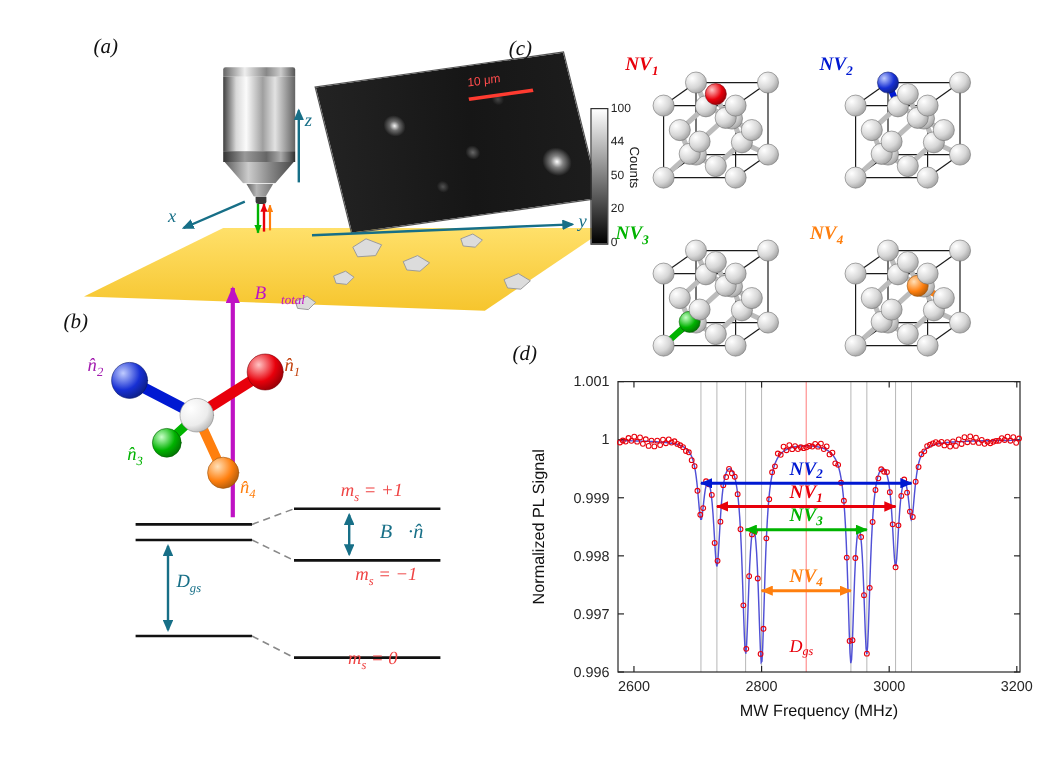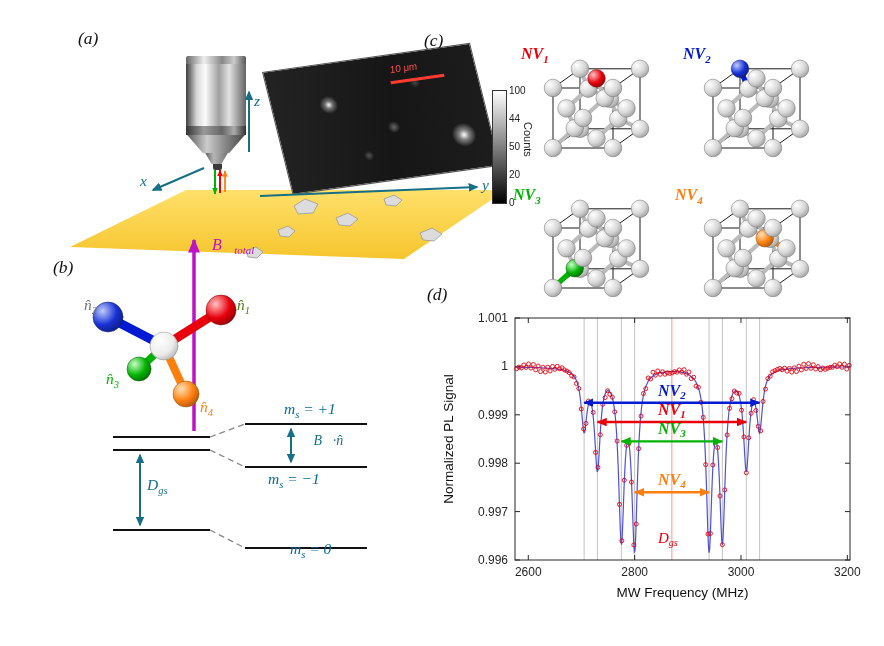--- a/index.html
+++ b/index.html
@@ -1,21 +1,21 @@
 <!DOCTYPE html>
 <html><head>
 <meta charset="utf-8">
 <style>
   html,body{margin:0;padding:0;background:#fff;}
   #stage{position:relative;width:884px;height:646px;background:#ffffff;
          font-family:"Liberation Sans",sans-serif;overflow:hidden;}
   #stage > *{position:absolute;}
   svg{overflow:visible;}
   .plabel{font-family:"Liberation Serif",serif;font-style:italic;font-size:17.5px;color:#111;white-space:nowrap;}
-  .mlabel{font-family:"Liberation Serif",serif;font-style:italic;font-size:15.5px;color:#0369a1;white-space:nowrap;}
+  .mlabel{font-family:"Liberation Serif",serif;font-style:italic;font-size:15.5px;color:#ef4444;white-space:nowrap;}
   .mlabel sub{font-size:0.68em;font-style:italic;}
   .nvlabel{font-weight:700;font-size:16px;}
   .cbtick{font-size:10px;color:#222;}
   #counts-label{writing-mode:vertical-rl;font-size:11px;color:#222;}
   #flimage{left:262px;top:72px;width:208px;height:124px;
     transform:rotate(-8deg) skewX(6deg);transform-origin:0 0;
     border:1px solid #555;
     background:
       radial-gradient(circle at 27% 33%, rgba(255,255,255,0.95) 0px, rgba(255,255,255,0.35) 4px, rgba(0,0,0,0) 9px),
       radial-gradient(circle at 87% 72%, rgba(255,255,255,1) 0px, rgba(255,255,255,0.45) 5px, rgba(0,0,0,0) 12px),
@@ -588,28 +588,28 @@
   <div class="plabel" style="left:53px;top:257px">(b)</div>
   <div class="plabel" style="left:424px;top:30px">(c)</div>
   <div class="plabel" style="left:427px;top:284px">(d)</div>
 
   <div class="mlabel" style="left: 254px; top: 92px; color: rgb(23, 111, 135);">z</div>
   <div class="mlabel" style="left: 140px; top: 172px; color: rgb(23, 111, 135);">x</div>
   <div class="mlabel" style="left: 482px; top: 176px; color: rgb(23, 111, 135);">y</div>
 
   <div class="mlabel" style="left: 200px; top: 236px; font-size: 16px; color: rgb(191, 18, 196); margin-left: 12px;"><span>B⃗</span><sub>total</sub></div>
 
-  <div class="mlabel" style="left: 237px; top: 296px; color: #4d7c0f;"><span>n̂</span><sub>1</sub></div>
-  <div class="mlabel" style="left: 84px; top: 296px; color: #737373; font-family: Liberation Serif, serif;"><span>n̂</span><sub>2</sub></div>
+  <div class="mlabel" style="left: 237px; top: 296px; color: #c2410c;"><span>n̂</span><sub>1</sub></div>
+  <div class="mlabel" style="left: 73px; top: 296px; color: #a21caf; font-family: Liberation Serif, serif;"><span>n̂</span><sub>2</sub></div>
   <div class="mlabel" style="left: 106px; top: 370px; color: rgb(0, 179, 0); font-family: Liberation Serif, serif;"><span>n̂</span><sub>3</sub></div>
   <div class="mlabel" style="left: 200px; top: 398px; color: rgb(255, 127, 14);"><span>n̂</span><sub>4</sub></div>
 
   <div class="mlabel" style="left:284px;top:400px"><span>m</span><sub>s</sub><span> = +1</span></div>
-  <div class="mlabel" style="left:268px;top:470px"><span>m</span><sub>s</sub><span> = −1</span></div>
+  <div class="mlabel" style="left:296px;top:470px"><span>m</span><sub>s</sub><span> = −1</span></div>
   <div class="mlabel" style="left:290px;top:540px"><span>m</span><sub>s</sub><span> = 0</span></div>
   <div class="mlabel" style="left: 147px; top: 476px; color: rgb(23, 111, 135);"><span>D</span><sub>gs</sub></div>
-  <div class="mlabel" style="left: 299px; top: 433px; font-size: 14px; color: rgb(23, 111, 135);">∝ B⃗·n̂</div>
+  <div class="mlabel" style="left: 299px; top: 433px; font-size: 17px; color: rgb(23, 111, 135);">∝ B⃗·n̂</div>
 
   <div class="mlabel nvlabel" style="left: 521px; top: 45px; color: rgb(232, 0, 11);"><span>NV</span><sub>1</sub></div>
   <div class="mlabel nvlabel" style="left: 683px; top: 45px; color: rgb(0, 25, 210);"><span>NV</span><sub>2</sub></div>
   <div class="mlabel nvlabel" style="left: 513px; top: 186px; color: rgb(0, 179, 0);"><span>NV</span><sub>3</sub></div>
   <div class="mlabel nvlabel" style="left: 675px; top: 186px; color: rgb(255, 127, 14);"><span>NV</span><sub>4</sub></div>
 </div>
 
 </body></html>

